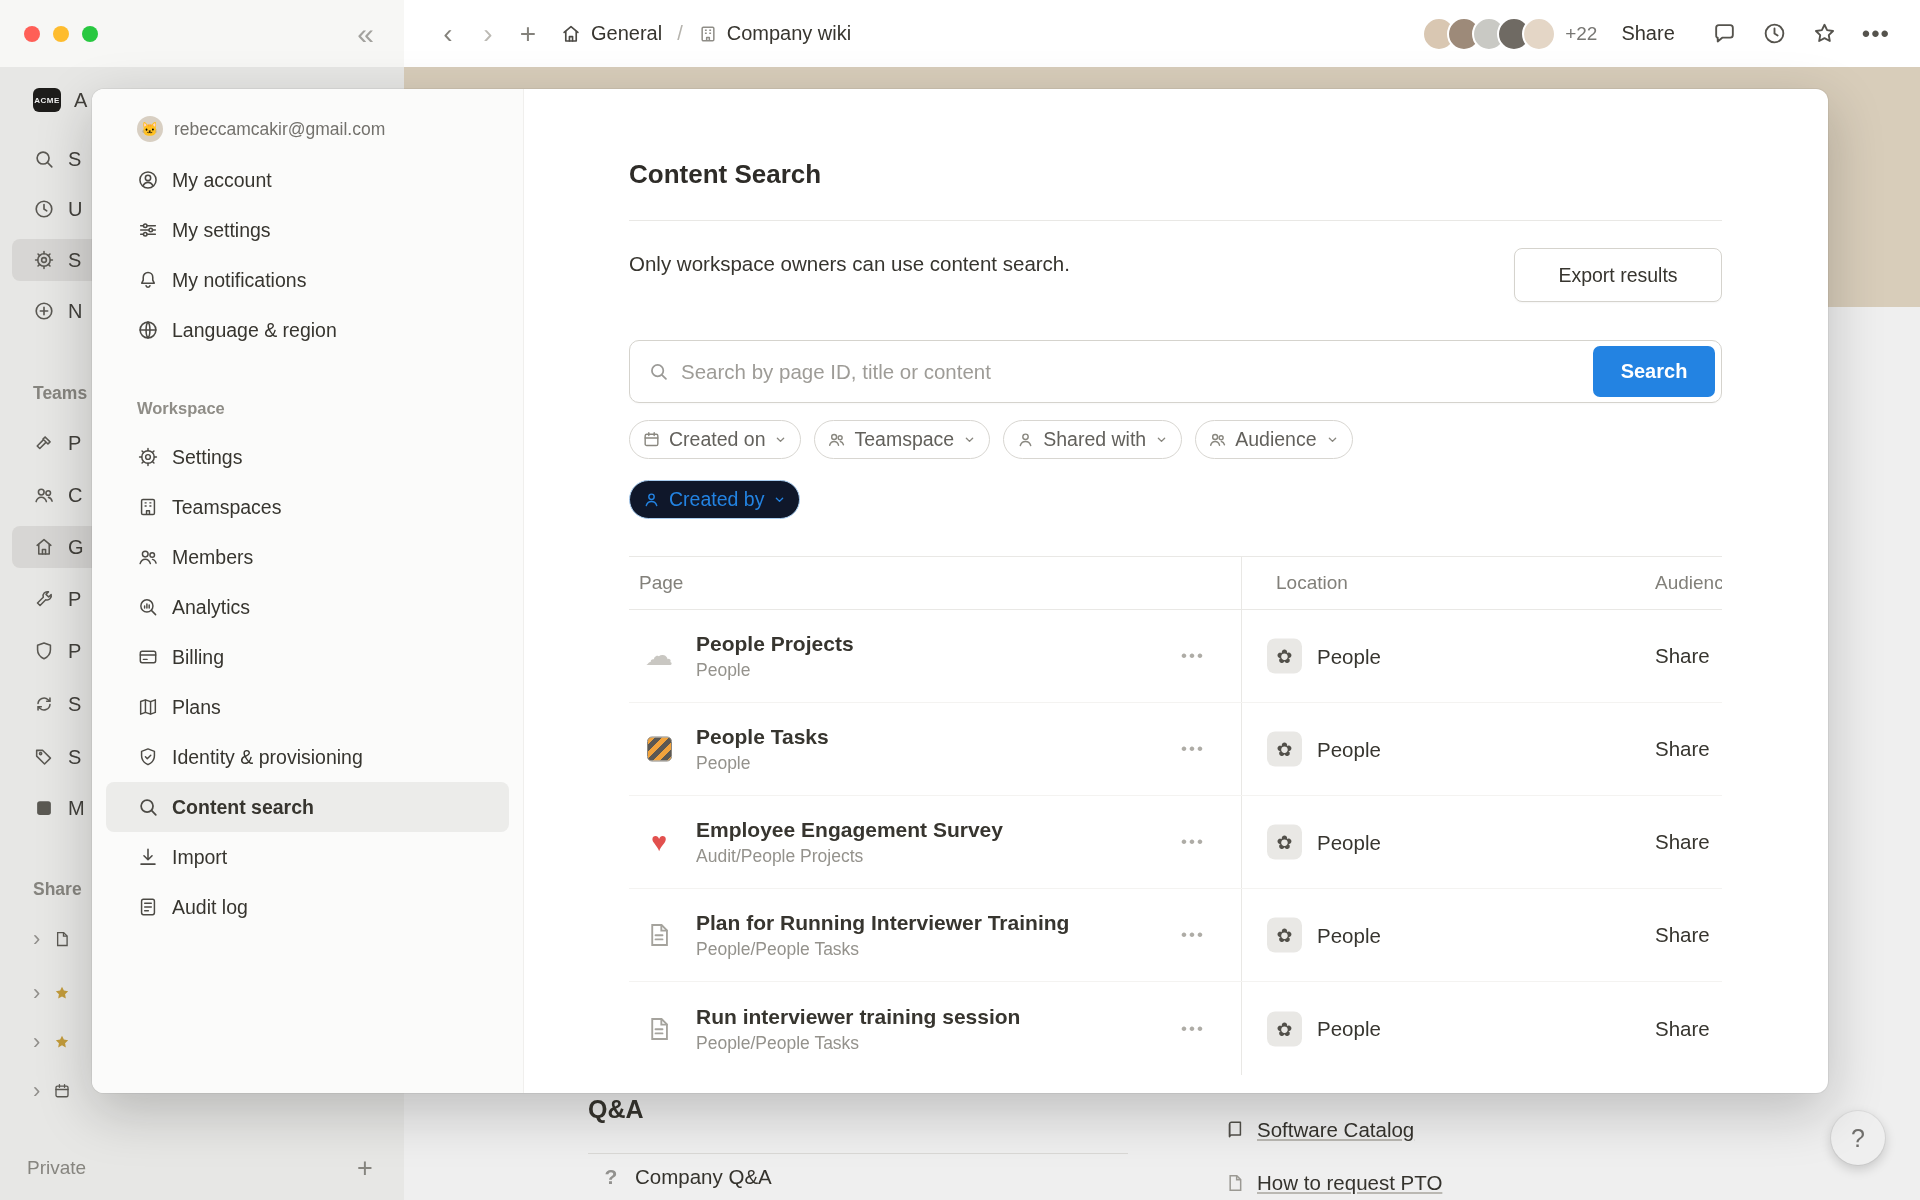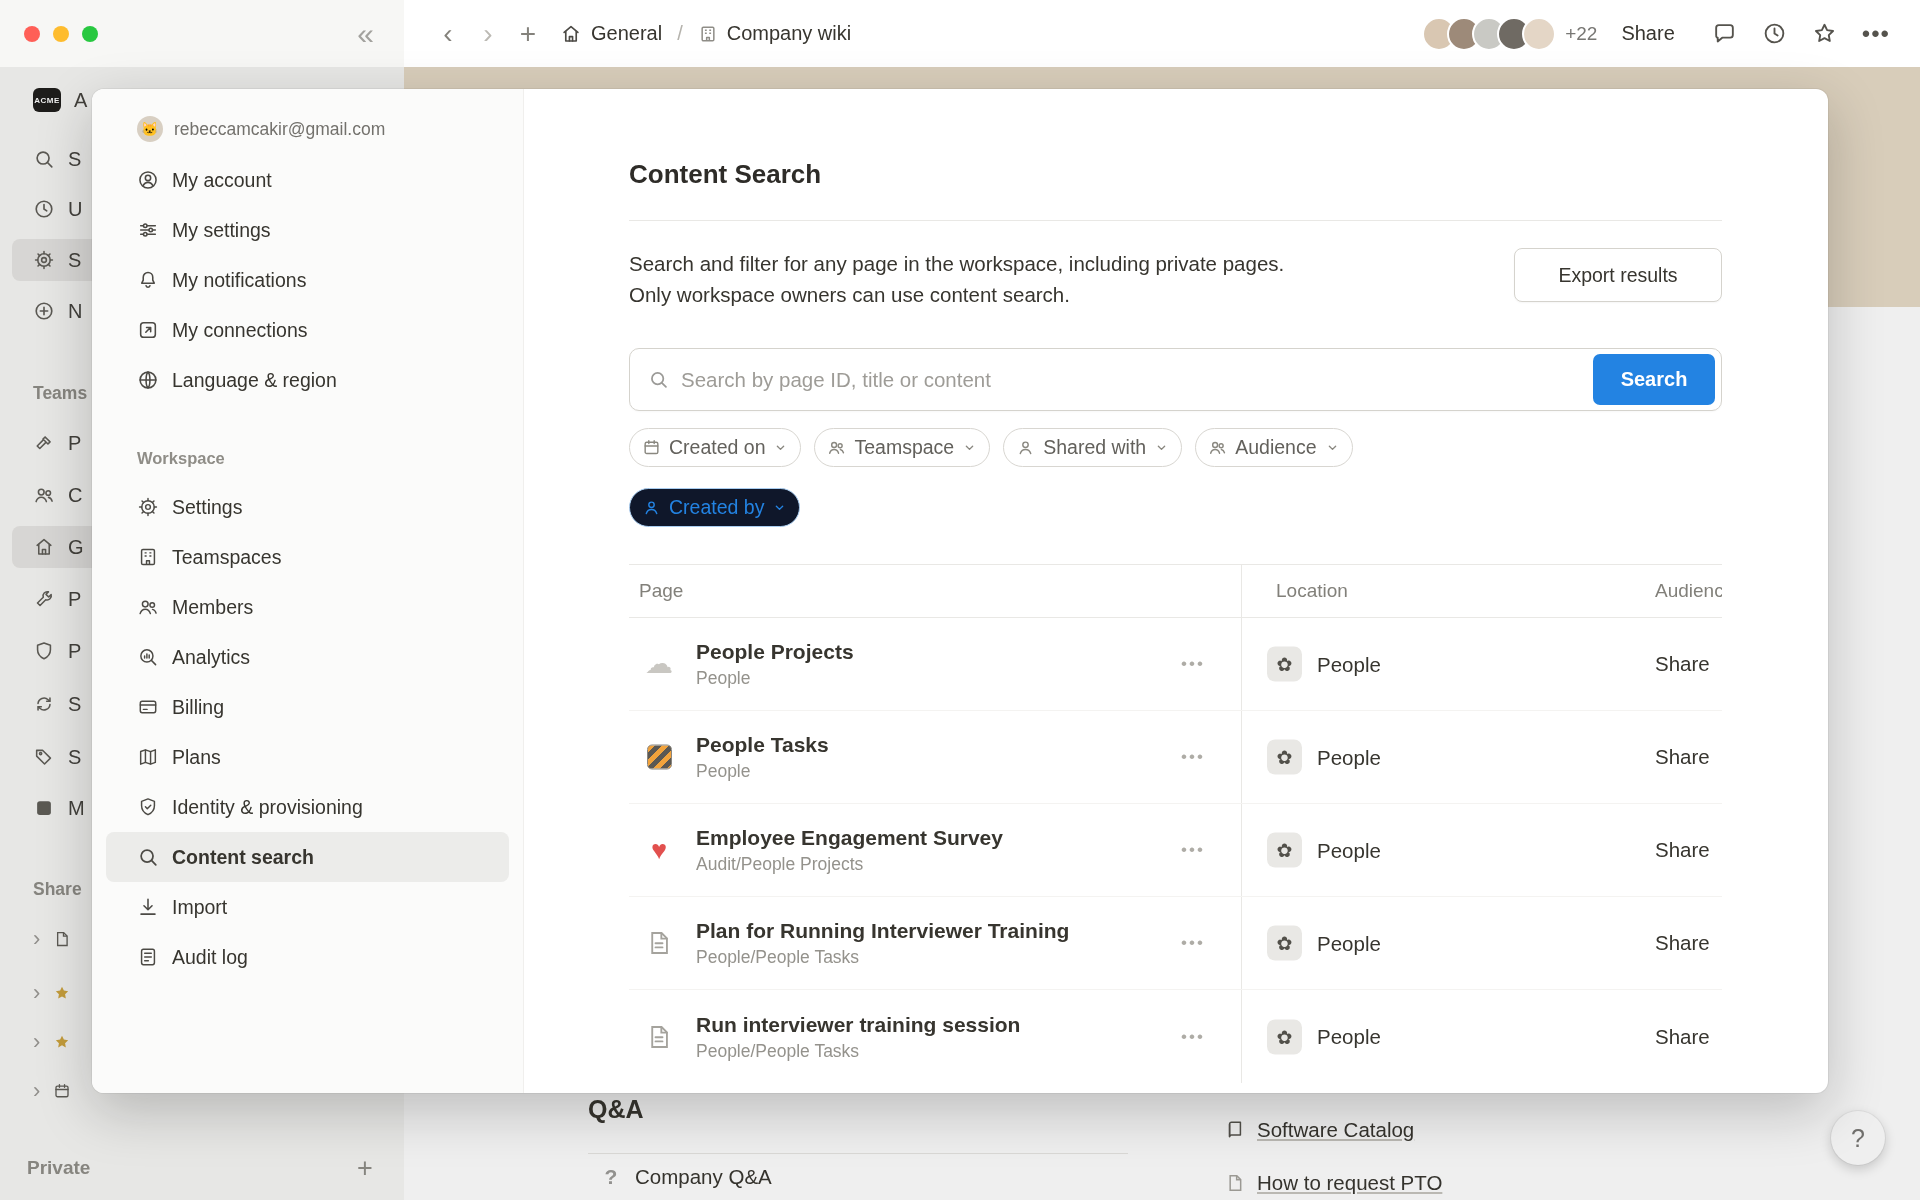--- a/index.html
+++ b/index.html
@@ -39,21 +39,21 @@
   
   .app-sidebar { position:absolute; top:67px; left:0; width:404px; height:1133px; background:#f7f7f5; z-index:1; }
   .srow { position:absolute; left:12px; right:10px; height:42px; display:flex; align-items:center; gap:13px; padding-left:21px; border-radius:8px; color:#605e58; }
   .srow.sel { background:#e6e5e2; }
   .sletter { font-size:20px; color:#45433e; font-weight:500; }
   .ssection { position:absolute; left:33px; font-size:17.5px; font-weight:600; color:#8f8d87; }
   .acme { width:28px; height:24px; border-radius:6px; background:#1f1e1b; color:#fff; font-size:8px; font-weight:700; display:flex; align-items:center; justify-content:center; letter-spacing:.5px; flex-shrink:0; }
   .chev-r { font-size:22px; color:#9b9995; line-height:1; }
   .mini-star { color:#cfa53e; }
   .private-row { position:absolute; left:12px; right:12px; top:1080px; height:42px; display:flex; align-items:center; padding-left:15px; }
-  .private-label { font-size:19px; color:#8f8d87; font-weight:700; }
+  .private-label { font-size:19px; color:#8f8d87; font-weight:400; }
   .private-plus { position:absolute; left:345px; font-size:27px; color:#8f8d87; line-height:1; }
 
   
   .content-bg { position:absolute; top:67px; left:404px; right:0; bottom:0; background:#fff; z-index:0; }
   .cover { height:240px; background:#e7dbc6; }
   .qa-heading { position:absolute; left:184px; top:1028px; font-size:25px; font-weight:700; color:#37352f; }
   .qa-divider { position:absolute; left:184px; top:1086px; width:540px; height:1px; background:#e9e8e5; }
   .bg-item { position:absolute; display:flex; align-items:center; gap:12px; }
   .bg-item .txt { font-size:20.5px; color:#37352f; font-weight:500; }
   .bg-item .txt.u { text-decoration:underline; text-decoration-color:#c6c4be; }
@@ -411,29 +411,20 @@
       <span class="i i22">
           <svg viewBox="0 0 24 24" fill="none" stroke="currentColor" stroke-width="1.7" stroke-linecap="round" stroke-linejoin="round">
             <path d="M12 3.8a5.2 5.2 0 0 0-5.2 5.2v3.2l-1.6 3.3h13.6l-1.6-3.3V9A5.2 5.2 0 0 0 12 3.8z"></path>
             <path d="M9.9 18.3a2.2 2.2 0 0 0 4.2 0"></path>
           </svg>
         </span>
       <span>My notifications</span>
     </div>
     <div class="m-item">
       <span class="i i22">
-          <svg viewBox="0 0 24 24" fill="none" stroke="currentColor" stroke-width="1.7" stroke-linecap="round" stroke-linejoin="round">
-            <rect x="4" y="4" width="16" height="16" rx="3.2"></rect>
-            <path d="M9.6 14.4l4.8-4.8M10.4 9.3h4.5v4.5"></path>
-          </svg>
-        </span>
-      <span>My connections</span>
-    </div>
-    <div class="m-item">
-      <span class="i i22">
           <svg viewBox="0 0 24 24" fill="none" stroke="currentColor" stroke-width="1.7" stroke-linecap="round">
             <circle cx="12" cy="12" r="8.6"></circle>
             <path d="M3.4 12h17.2M12 3.4c2.8 2.3 2.8 14.9 0 17.2M12 3.4c-2.8 2.3-2.8 14.9 0 17.2"></path>
           </svg>
         </span>
       <span>Language &amp; region</span>
     </div>
 
     <div class="m-heading">Workspace</div>
 
@@ -533,21 +524,20 @@
     </div>
   </div>
 
   <div class="m-main">
     <div class="m-content">
       <div class="m-title">Content Search</div>
       <div class="m-divider"></div>
 
       <div class="m-desc-row">
         <div class="m-desc">
-          <div>Search and filter for any page in the workspace, including private pages.</div>
           <div>Only workspace owners can use content search.</div>
         </div>
         <button class="export-btn">Export results</button>
       </div>
 
       <div class="search-bar">
         <span class="i search-ic">
             <svg viewBox="0 0 24 24" fill="none" stroke="currentColor" stroke-width="2" stroke-linecap="round">
               <circle cx="11" cy="11" r="6.5"></circle>
               <path d="M15.8 15.8 20.5 20.5"></path>

